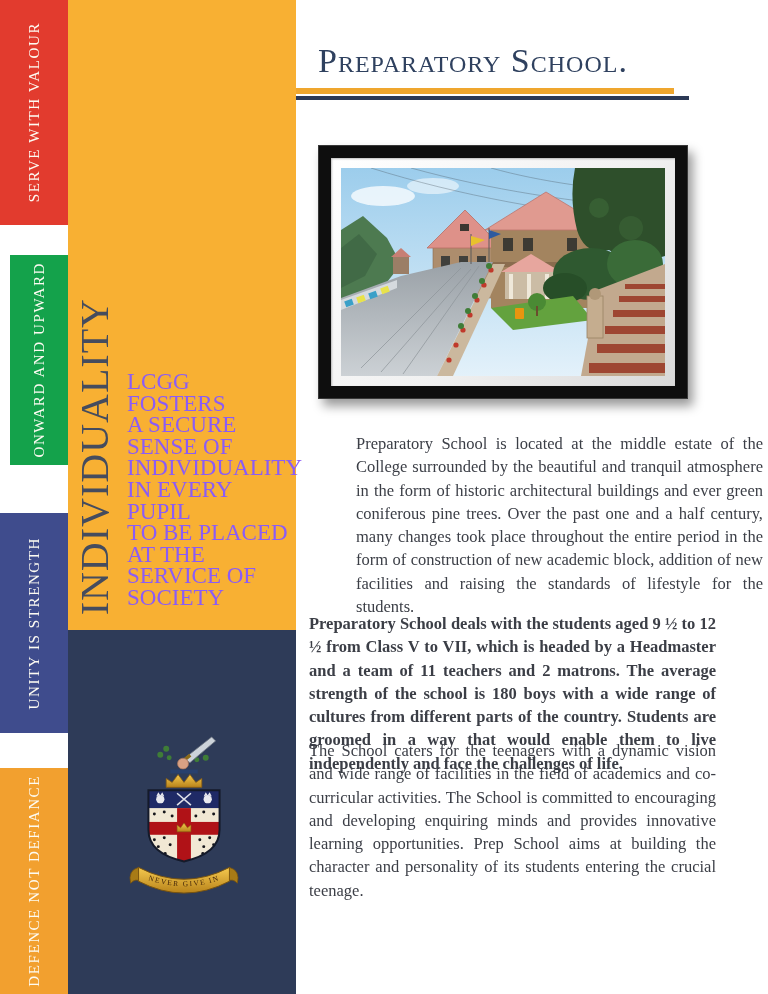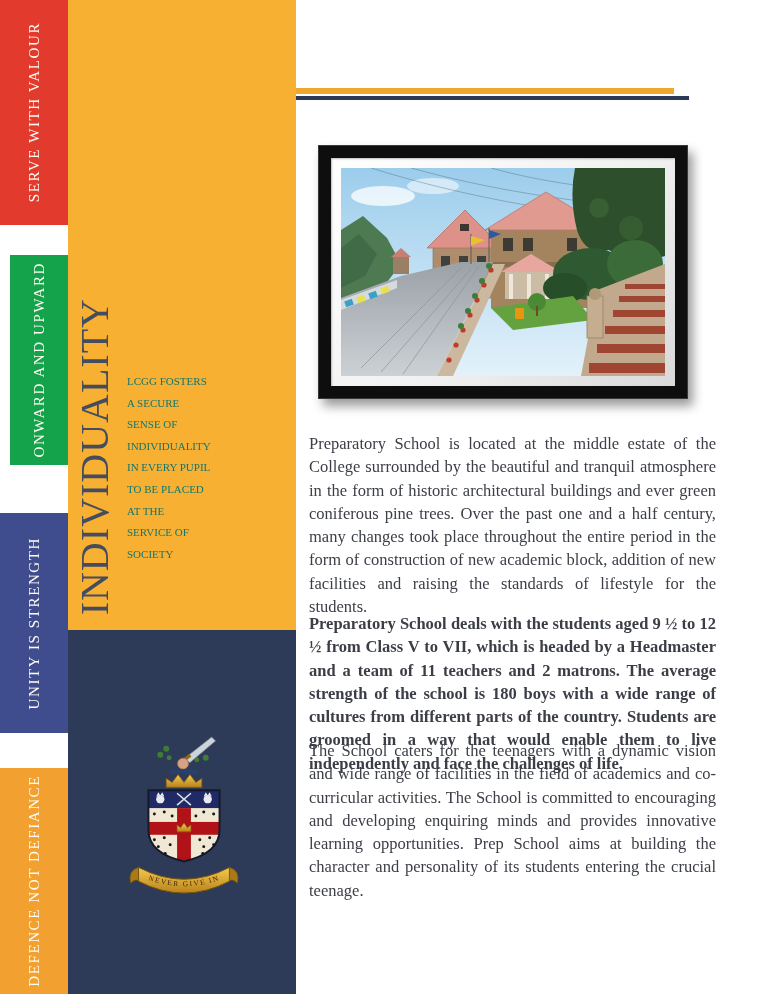--- a/index.html
+++ b/index.html
@@ -19,22 +19,22 @@
   #bar-defence{left:0;top:768px;width:68px;height:226px;background:#f2a02f;}
 
   
   #yellow-col{position:absolute;left:68px;top:0;width:228px;height:630px;background:#f8b033;}
   #individuality{position:absolute;left:70px;top:296px;width:48px;height:322px;
     display:flex;align-items:center;justify-content:center;}
   #individuality span{writing-mode:vertical-rl;transform:rotate(180deg);
     font-family:"Liberation Serif",serif;font-size:40px;color:#454c5e;
     letter-spacing:1px;white-space:nowrap;}
   #quote{position:absolute;left:127px;top:371px;width:166px;
-    font-family:"Liberation Serif",serif;font-size:11px;line-height:21.6px;
-    color:#0f766e;white-space:pre-line;}
+    font-family:"Liberation Serif",serif;font-size:23px;line-height:21.6px;
+    color:#8b5cf6;white-space:pre-line;}
 
   
   #navy-panel{position:absolute;left:68px;top:630px;width:228px;height:364px;background:#2e3b58;}
   #crest{position:absolute;left:123px;top:733px;width:122px;height:166px;}
 
   
   #page-title{position:absolute;left:318px;top:42px;margin:0;
     font-family:"Liberation Serif",serif;font-weight:normal;
     font-variant:small-caps;font-size:34px;letter-spacing:1px;color:#2f415f;}
   #rule-gold{position:absolute;left:296px;top:88px;width:378px;height:6px;background:#efa62e;}
@@ -42,21 +42,21 @@
 
   #photo-frame{position:absolute;left:318px;top:145px;background:#0e0e0e;padding:13px;
     box-shadow:5px 7px 10px rgba(0,0,0,0.40), inset 0 0 0 1px #383838;}
   #photo-mat{background:linear-gradient(135deg,#ffffff 0%,#f1f1f1 55%,#d9d9d9 100%);
     padding:10px;box-shadow:inset 1px 1px 2px rgba(0,0,0,0.25);}
   #photo{display:block;width:324px;height:208px;}
 
   .body-par{position:absolute;left:309px;width:407px;margin:0;
     font-family:"Liberation Serif",serif;font-size:16.5px;line-height:23.3px;
     color:#3b3e46;text-align:justify;}
-  #par-1{top:432px;}
+  #par-1{top:432px;margin-left:47px;}
   #par-2{top:612px;font-weight:bold;}
   #par-3{top:739px;}
 </style>
 </head>
 <body>
 
 <div id="page">
 
   <div id="bar-valour" class="motto-bar">
     <span>SERVE WITH VALOUR</span>
@@ -156,20 +156,21 @@
 
     <path d="M14,136 q-11,3 -8,16 q5,-5 9,-2 Z" fill="#a87b16" stroke="#7a540e" stroke-width="0.8"></path>
     <path d="M106,136 q11,3 8,16 q-5,-5 -9,-2 Z" fill="#a87b16" stroke="#7a540e" stroke-width="0.8"></path>
     <path d="M14,136 Q60,160 106,136 L106,150 Q60,174 14,150 Z" fill="url(#gold)" stroke="#7a540e" stroke-width="1"></path>
     <path id="mottoArc" d="M16,146 Q60,164 104,146" fill="none"></path>
     <text font-family="Liberation Serif, serif" font-size="7.5" fill="#47290a" letter-spacing="1.5">
       <textPath href="#mottoArc" xlink:href="#mottoArc" startOffset="50%" text-anchor="middle">NEVER GIVE IN</textPath>
     </text>
   </svg>
 
+  <h1 id="page-title">Preparatory School.</h1>
   <div id="rule-gold"></div>
   <div id="rule-navy"></div>
 
   <div id="photo-frame">
     <div id="photo-mat">
       <svg id="photo" viewBox="0 0 324 208" preserveAspectRatio="none" xmlns="http://www.w3.org/2000/svg">
         <defs>
           <linearGradient id="sky" x1="0" y1="0" x2="0" y2="1">
             <stop offset="0" stop-color="#9ccdec"></stop>
               <stop offset="1" stop-color="#e3f1fa"></stop>

